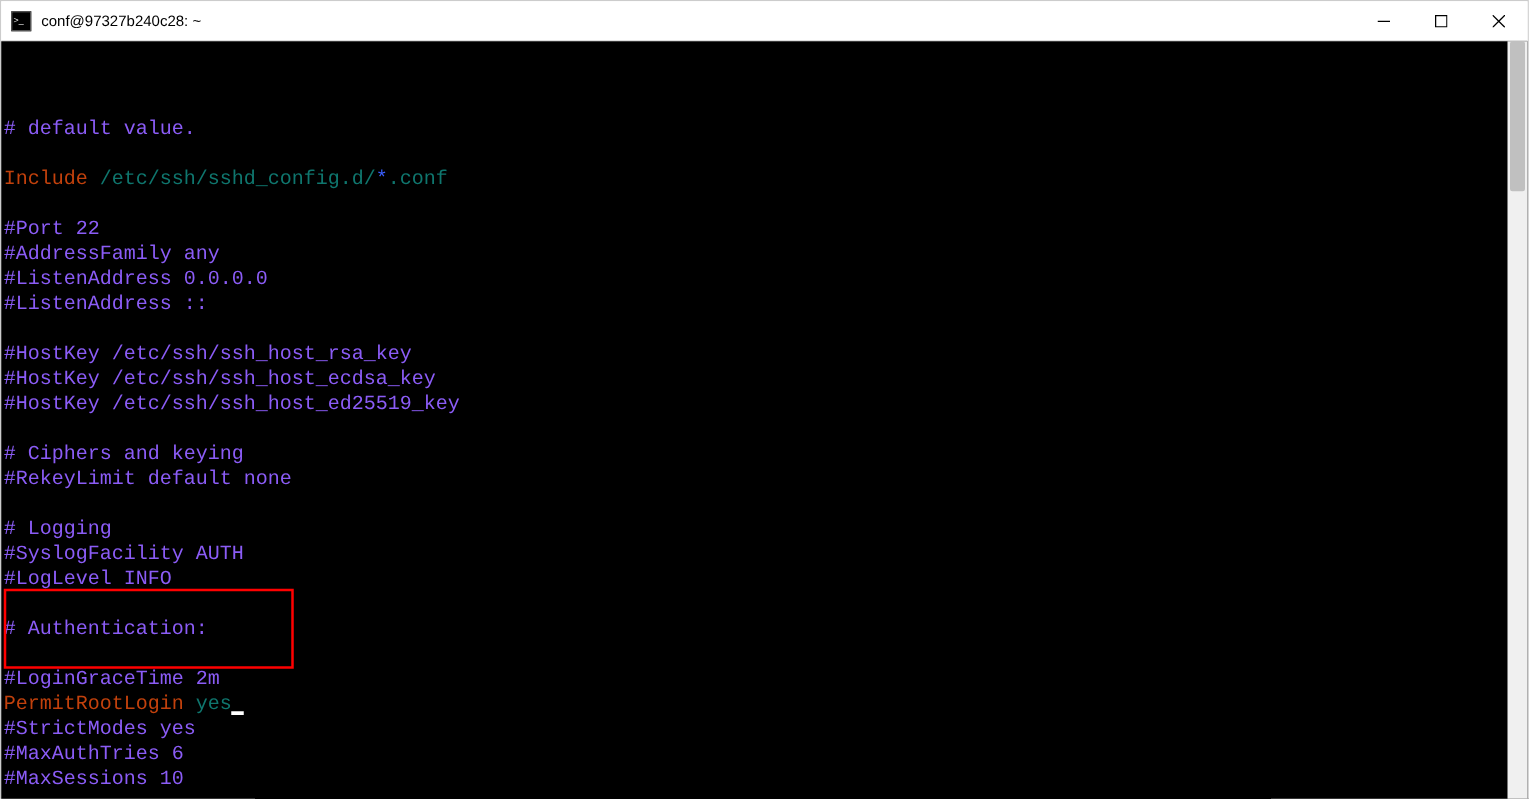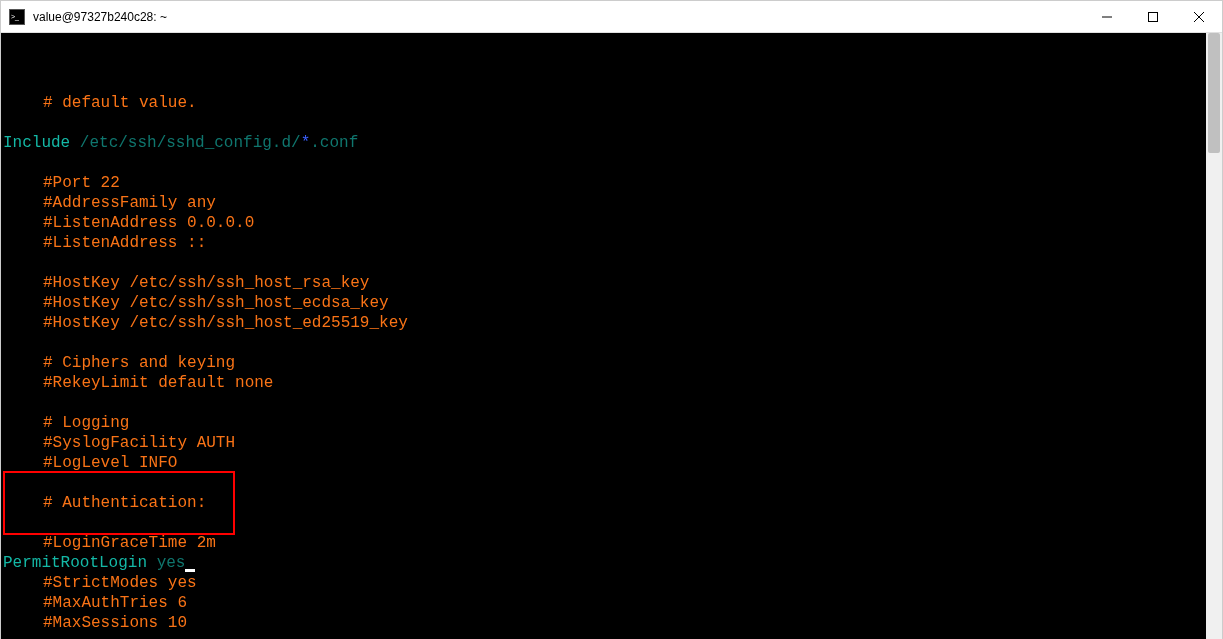--- a/index.html
+++ b/index.html
@@ -77,22 +77,22 @@
       flex: 1;
       padding: 0 2px;
       font-size: 16px;
       line-height: 20px;
       white-space: pre;
       color: #ffffff;
       position: relative;
       overflow: hidden;
     }
     .line { height: 20px; }
-    .comment { color: #f97316; margin-left: 40px; }
-    .keyword { color: #14b8a6; }
+    .comment { color: #8b5cf6; }
+    .keyword { color: #c2410c; }
     .path { color: #0f766e; }
     .glob { color: #3a5fff; }
     .highlight-box {
       position: absolute;
       border: 2px solid #ff0000;
       pointer-events: none;
     }
     .scrollbar {
       width: 16px;
       background: #f0f0f0;
@@ -121,21 +121,21 @@
 
 <div class="window">
   <div class="titlebar">
     <div class="titlebar-left">
       <div class="app-icon">
         <svg viewBox="0 0 16 16">
             <rect width="16" height="16" fill="#000"></rect>
             <text x="1" y="10" font-size="8" fill="#fff">&gt;_</text>
           </svg>
       </div>
-      <span class="title-text">value@97327b240c28: ~</span>
+      <span class="title-text">conf@97327b240c28: ~</span>
     </div>
     <div class="window-controls">
       <div class="window-control">
         <svg viewBox="0 0 10 10">
             <line x1="0" y1="5" x2="10" y2="5" stroke="#000" stroke-width="1"></line>
           </svg>
       </div>
       <div class="window-control">
         <svg viewBox="0 0 10 10">
             <rect x="0.5" y="0.5" width="9" height="9" fill="none" stroke="#000" stroke-width="1"></rect>

